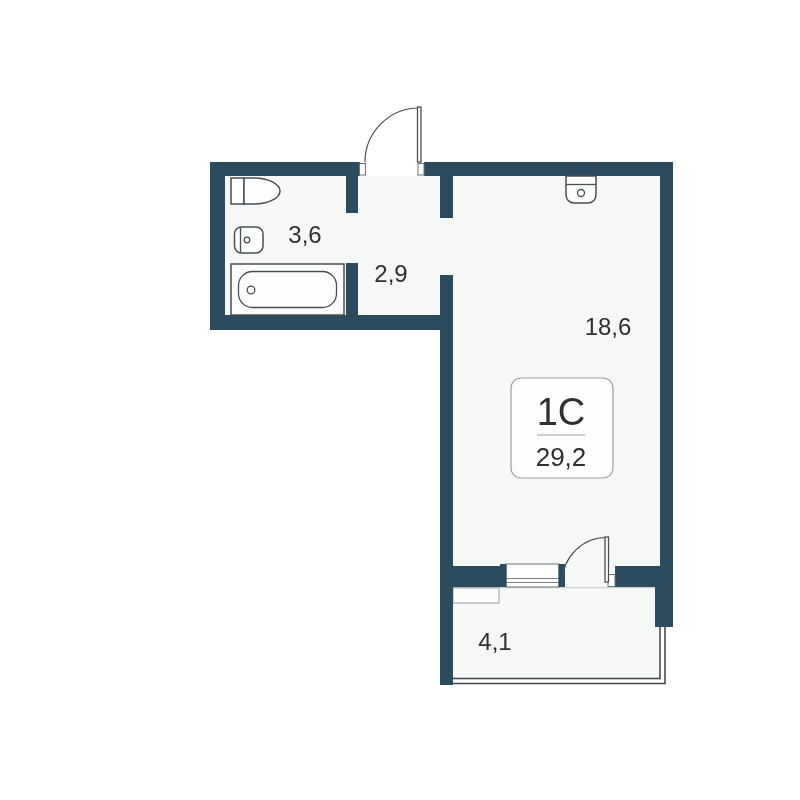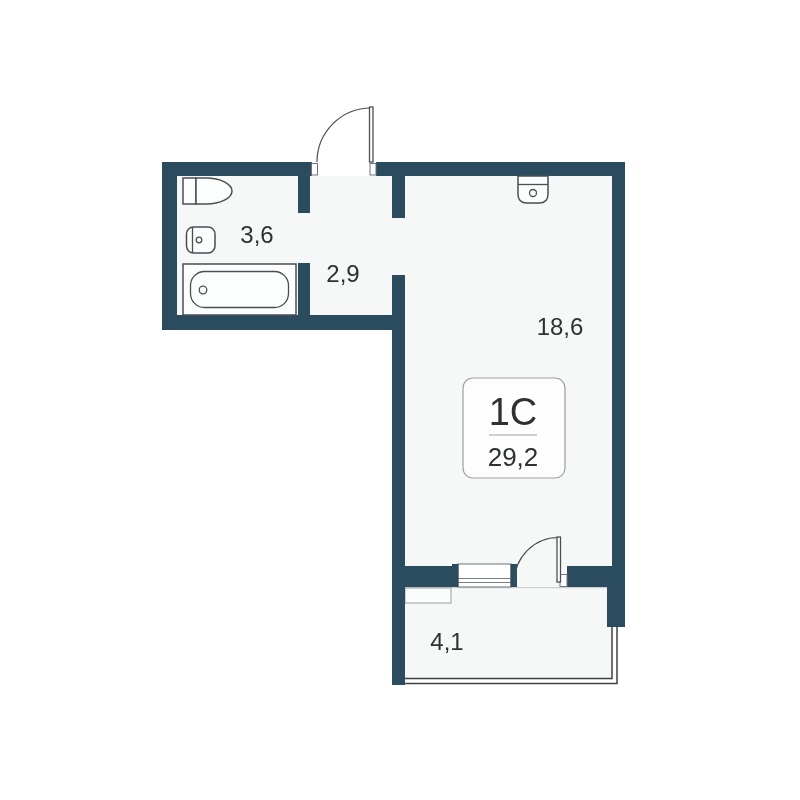--- a/index.html
+++ b/index.html
@@ -7,21 +7,21 @@
     --c-room_fill:#F6F7F7;
     --c-background:#FFFFFF;
     --c-fixture_stroke:#4A4F54;
     --c-glazing_stroke:#3F4347;
     --c-text:#2E3134;
     --c-info_border:#9BA0A4;
     --c-window_frame:#7A8084;
   }
   *{margin:0;padding:0;box-sizing:border-box;}
   html,body{width:800px;height:800px;background:var(--c-background);font-family:"Liberation Sans",sans-serif;}
-  .canvas{position:relative;width:800px;height:748px;background:var(--c-background);overflow:hidden;}
+  .canvas{position:relative;width:800px;height:748px;background:var(--c-background);overflow:hidden;padding-left:48px;}
   svg{display:block;}
   .wall{fill:var(--c-wall);stroke:none;}
   .room{fill:var(--c-room_fill);stroke:none;}
   .fixture{fill:#FCFDFD;stroke:var(--c-fixture_stroke);stroke-width:1.5;}
   .fixture-line{fill:none;stroke:var(--c-fixture_stroke);stroke-width:1.3;}
   .jamb{fill:#FFFFFF;stroke:#6F7478;stroke-width:1;}
   .leaf{fill:#FFFFFF;stroke:var(--c-fixture_stroke);stroke-width:1.3;}
   .arc{fill:none;stroke:var(--c-fixture_stroke);stroke-width:1.2;}
   .glazing{fill:none;stroke:var(--c-glazing_stroke);stroke-width:1.5;}
   .threshold{stroke:#CDD1D3;stroke-width:1.2;}

